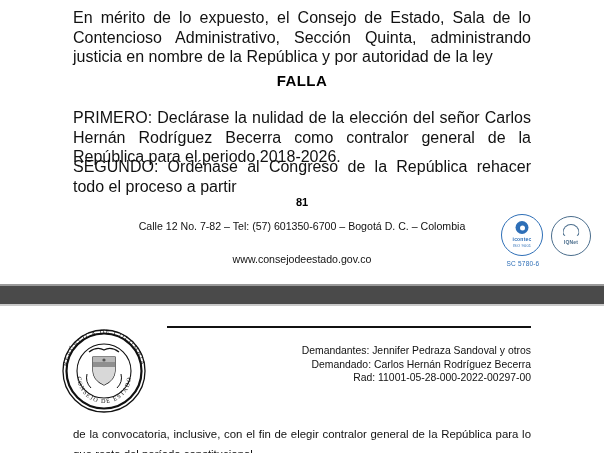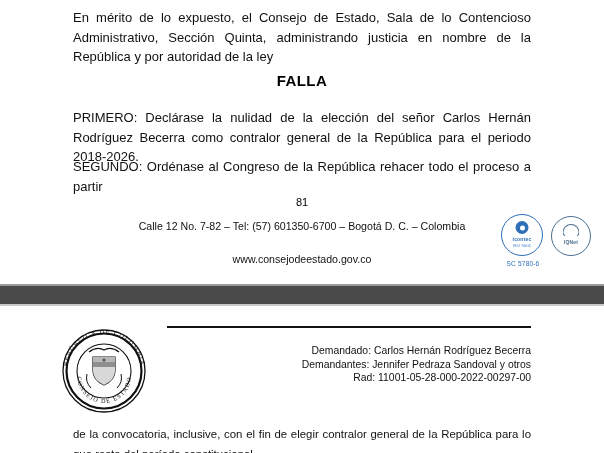--- a/index.html
+++ b/index.html
@@ -27,21 +27,21 @@
     position: absolute;
     left: 0; top: 0;
     width: 604px;
     height: 286px;
     background: #ffffff;
   }
   .body-text {
     position: absolute;
     left: 73px;
     width: 458px;
-    font-size: 13px;
+    font-size: 16px;
     line-height: 19.5px;
     text-align: justify;
     color: #111;
   }
   .para1 { top: 8px; }
   .falla {
     position: absolute;
     left: 73px;
     width: 458px;
     top: 72px;
@@ -54,20 +54,21 @@
   .para3 { top: 157px; }
   .bold { font-weight: normal; }
 
   .page-number {
     position: absolute;
     left: 73px;
     width: 458px;
     top: 196px;
     text-align: center;
     font-size: 11px;
+    font-weight: bold;
   }
   .footer-line {
     position: absolute;
     left: 73px;
     width: 458px;
     text-align: center;
     font-size: 10.6px;
     line-height: 15px;
     color: #111;
   }
@@ -288,21 +289,21 @@
         <path d="M 32,28 Q 40,22 47,26 Q 54,22 62,28" fill="none" stroke="#111" stroke-width="1.3"></path>
 
         <path d="M 30,50 Q 28,58 34,64" fill="none" stroke="#111" stroke-width="1"></path>
         <path d="M 64,50 Q 66,58 60,64" fill="none" stroke="#111" stroke-width="1"></path>
       </svg>
     </div>
 
     <div class="header-rule"></div>
 
     <div class="case-block">
+      <div>Demandantes: Jennifer Pedraza Sandoval y otros</div>
       <div>Demandado: Carlos Hernán Rodríguez Becerra</div>
-      <div>Demandantes: Jennifer Pedraza Sandoval y otros</div>
       <div>Rad: 11001-05-28-000-2022-00297-00</div>
     </div>
 
     <div class="para4">de la convocatoria, inclusive, con el fin de elegir contralor general de la República para lo que resta del período constitucional.</div>
   </div>
 
 </div>
 
 </body></html>

